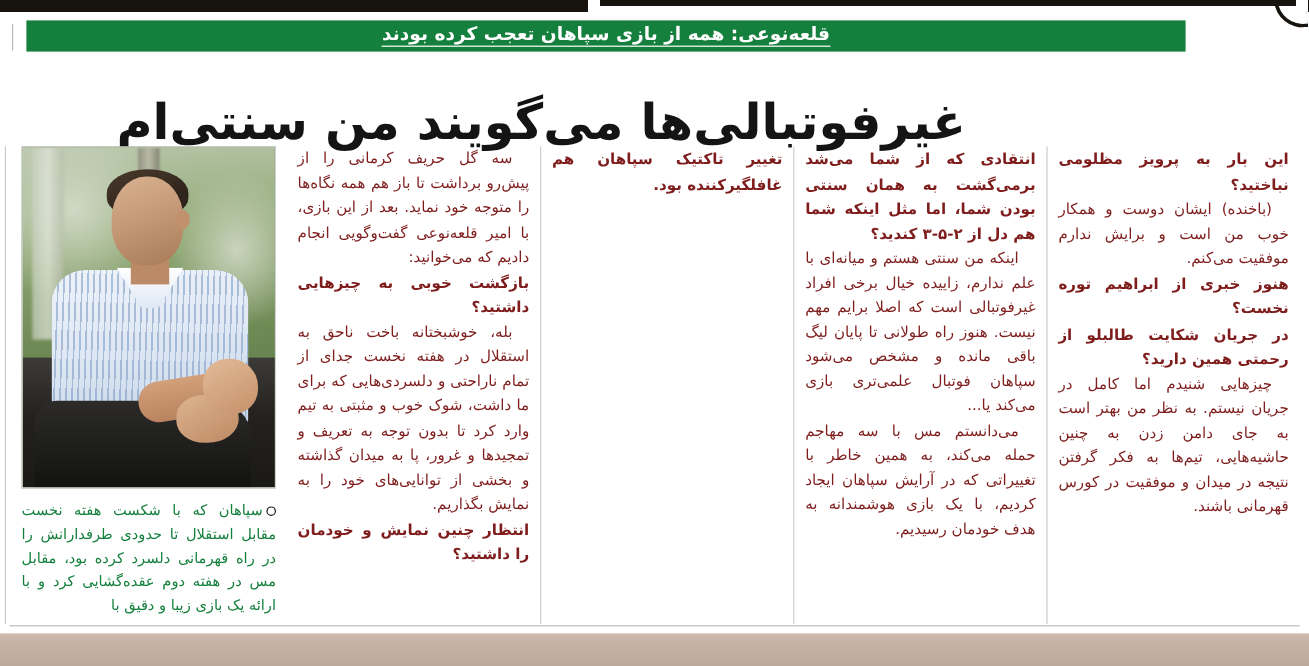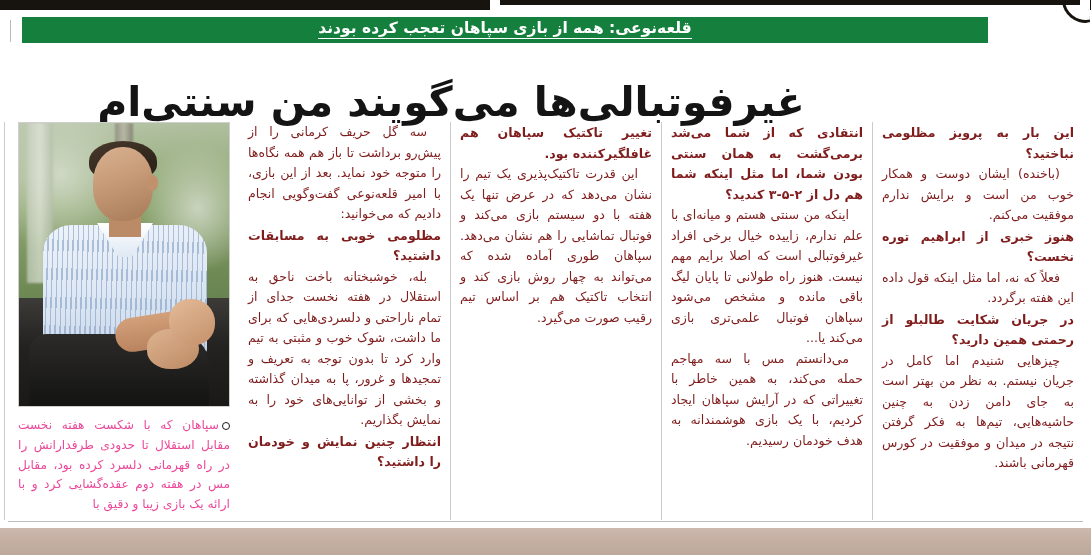--- a/index.html
+++ b/index.html
@@ -217,21 +217,21 @@
     bottom: 0; left: 10px;
     width: 180px; height: 72px;
     border-radius: 18px 30px 0 0;
     background: linear-gradient(180deg,#2c2b29,#131312);
   }
 
   .caption {
     margin-top: 9px;
     font-size: 12.2px;
     line-height: 1.62;
-    color: #ec4899;
+    color: #15803d;
     text-align: justify;
     padding-left: 2px;
   }
   .caption .bullet {
     display: inline-block;
     width: 8px; height: 8px;
     border: 1.3px solid #1b1b1b;
     border-radius: 50%;
     margin-left: 3px;
     vertical-align: middle;
@@ -317,36 +317,34 @@
 
   <div class="left-edge-rule"></div>
 
   <div class="content">
 
     <div class="cols">
       <div class="col">
           <p class="q">این بار به پرویز مظلومی نباختید؟</p>
           <p class="">(باخنده) ایشان دوست و همکار خوب من است و برایش ندارم موفقیت می‌کنم.</p>
           <p class="q">هنوز خبری از ابراهیم توره نخست؟</p>
-          <p class="">فعلاً که نه، اما مثل اینکه قول داده این هفته برگردد.</p>
           <p class="q">در جریان شکایت طالبلو از رحمتی همین دارید؟</p>
           <p class="">چیزهایی شنیدم اما کامل در جریان نیستم. به نظر من بهتر است به جای دامن زدن به چنین حاشیه‌هایی، تیم‌ها به فکر گرفتن نتیجه در میدان و موفقیت در کورس قهرمانی باشند.</p>
         </div>
       <div class="col">
           <p class="q">انتقادی که از شما می‌شد برمی‌گشت به همان سنتی بودن شما، اما مثل اینکه شما هم دل از ۲-۵-۳ کندید؟</p>
           <p class="">اینکه من سنتی هستم و میانه‌ای با علم ندارم، زاییده خیال برخی افراد غیرفوتبالی است که اصلا برایم مهم نیست. هنوز راه طولانی تا پایان لیگ باقی مانده و مشخص می‌شود سپاهان فوتبال علمی‌تری بازی می‌کند یا...</p>
           <p class="">می‌دانستم مس با سه مهاجم حمله می‌کند، به همین خاطر با تغییراتی که در آرایش سپاهان ایجاد کردیم، با یک بازی هوشمندانه به هدف خودمان رسیدیم.</p>
         </div>
       <div class="col">
           <p class="q">تغییر تاکتیک سپاهان هم غافلگیرکننده بود.</p>
-          <p class="">این قدرت تاکتیک‌پذیری یک تیم را نشان می‌دهد که در عرض تنها یک هفته با دو سیستم بازی می‌کند و فوتبال تماشایی را هم نشان می‌دهد. سپاهان طوری آماده شده که می‌تواند به چهار روش بازی کند و انتخاب تاکتیک هم بر اساس تیم رقیب صورت می‌گیرد.</p>
         </div>
       <div class="col">
           <p class="">سه گل حریف کرمانی را از پیش‌رو برداشت تا باز هم همه نگاه‌ها را متوجه خود نماید. بعد از این بازی، با امیر قلعه‌نوعی گفت‌وگویی انجام دادیم که می‌خوانید:</p>
-          <p class="q">مظلومی خوبی به مسابقات داشتید؟</p>
+          <p class="q">بازگشت خوبی به چیزهایی داشتید؟</p>
           <p class="">بله، خوشبختانه باخت ناحق به استقلال در هفته نخست جدای از تمام ناراحتی و دلسردی‌هایی که برای ما داشت، شوک خوب و مثبتی به تیم وارد کرد تا بدون توجه به تعریف و تمجیدها و غرور، پا به میدان گذاشته و بخشی از توانایی‌های خود را به نمایش بگذاریم.</p>
           <p class="q">انتظار چنین نمایش و خودمان را داشتید؟</p>
         </div>
     </div>
 
     <div class="photo-block">
       <div class="photo-frame">
         <div class="photo-bg"></div>
         <div class="photo-post2"></div>
         <div class="photo-post"></div>

